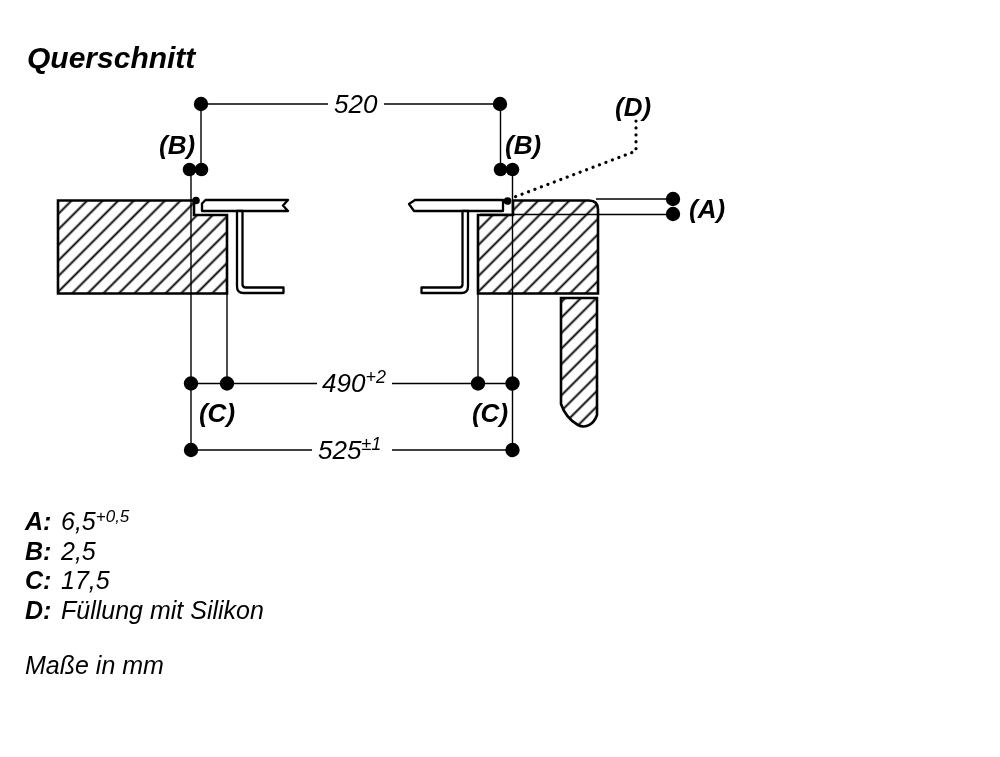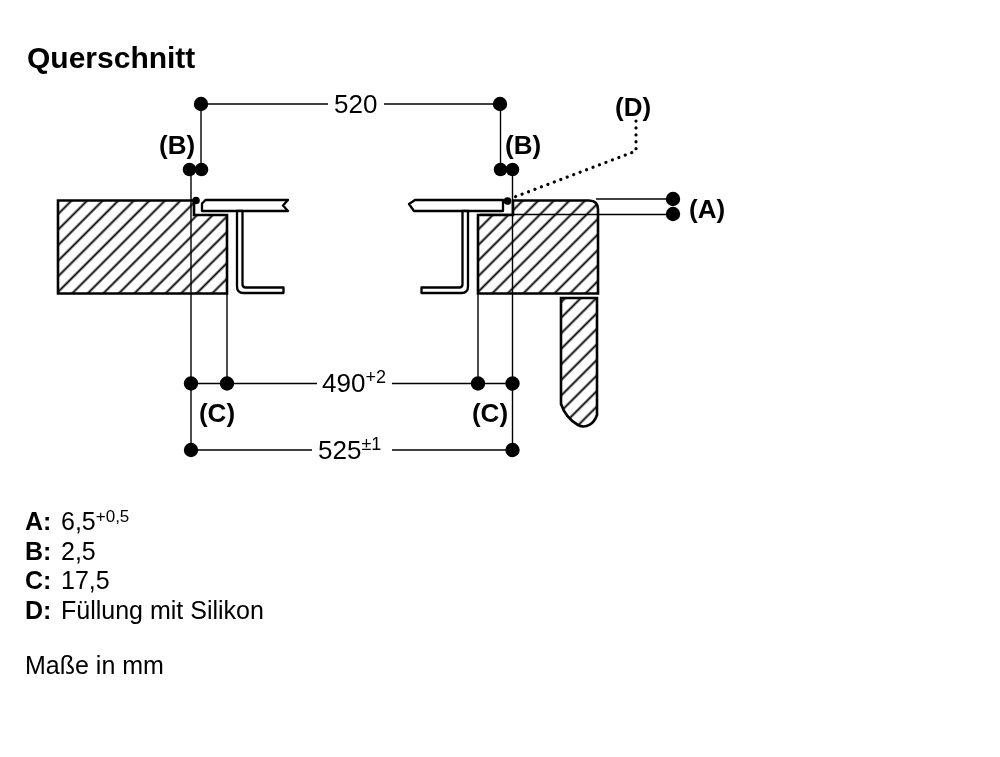--- a/index.html
+++ b/index.html
@@ -3,20 +3,21 @@
 <meta charset="utf-8">
 <style>
   html, body { margin: 0; padding: 0; background: #ffffff; }
   .page {
     position: relative;
     width: 1000px;
     height: 757px;
     background: #ffffff;
     overflow: hidden;
     font-family: "Liberation Sans", sans-serif;
+    font-style: italic;
   }
   svg { position: absolute; left: 0; top: 0; }
   svg text {
     font-family: "Liberation Sans", sans-serif;
     fill: #000000;
   }
   .t-title { font-size: 30px; font-weight: bold; }
   .t-dim   { font-size: 26px; }
   .t-sup   { font-size: 18px; }
   .t-call  { font-size: 26px; font-weight: bold; }

